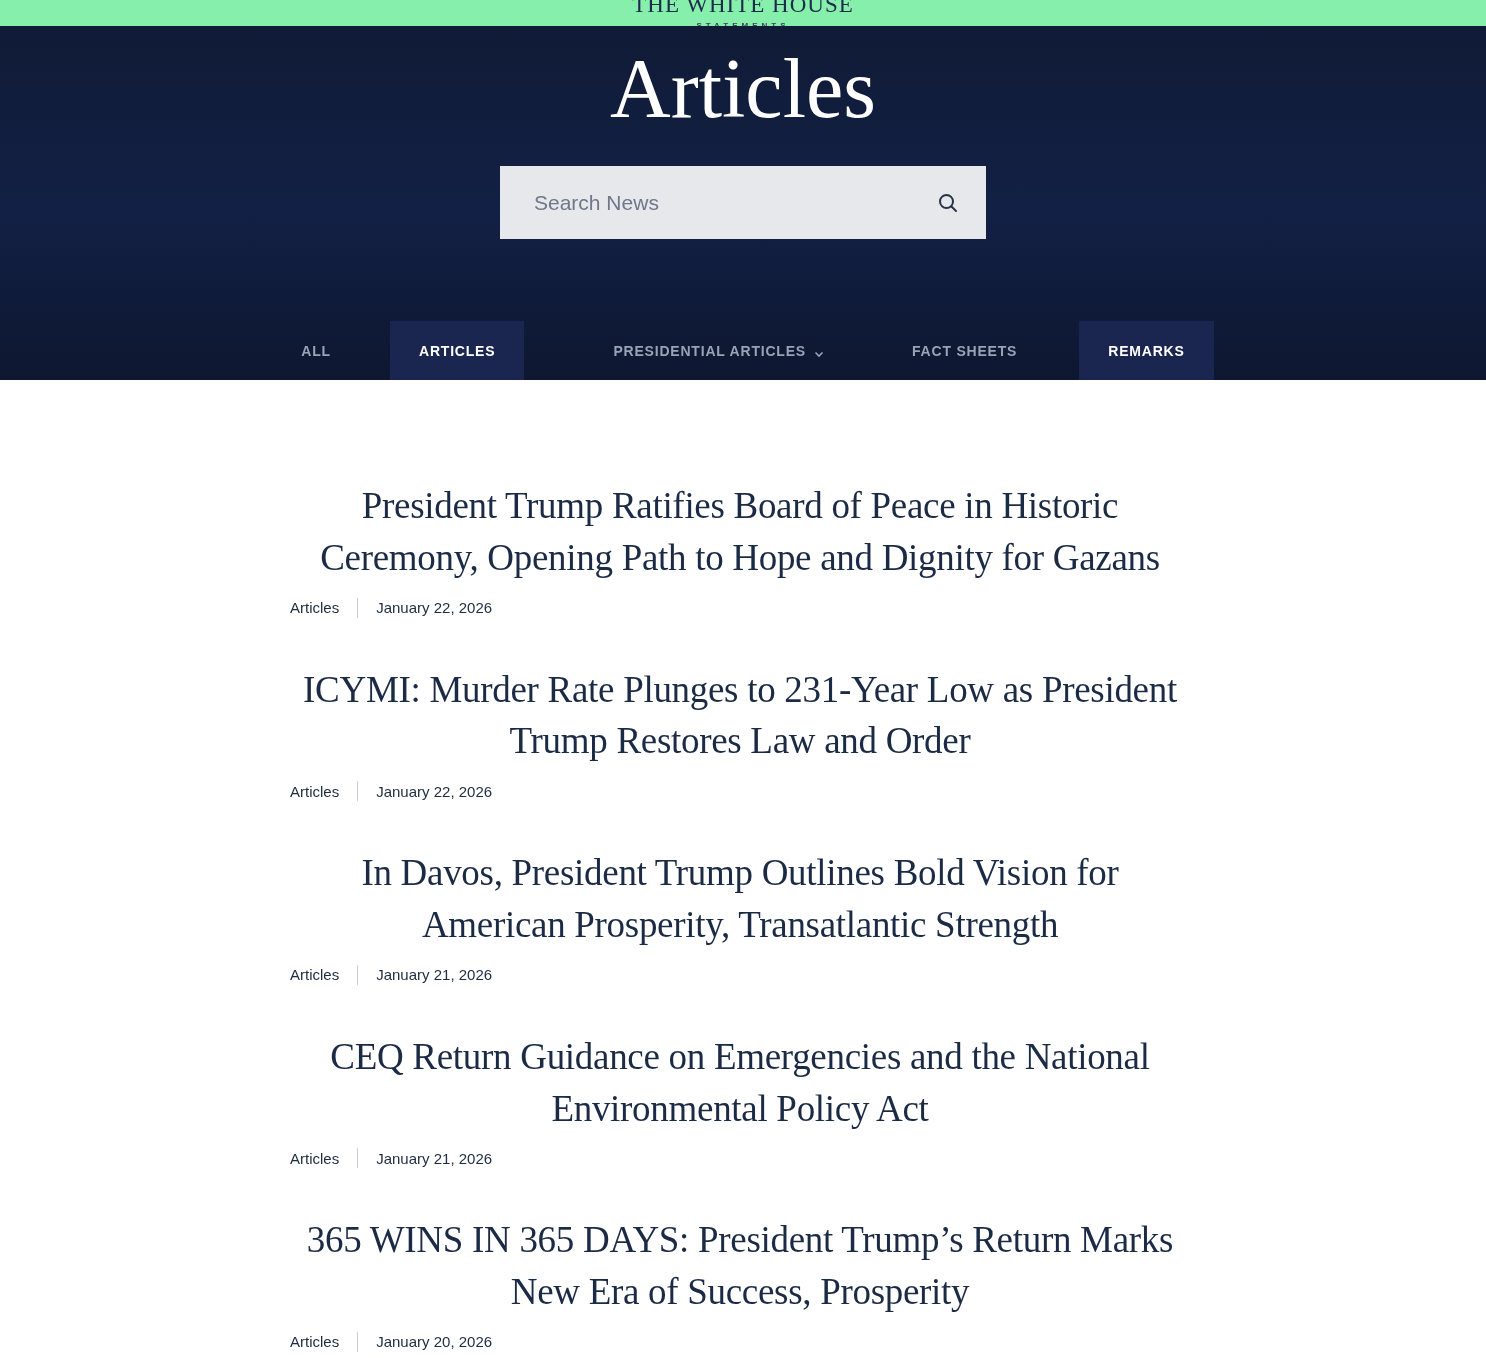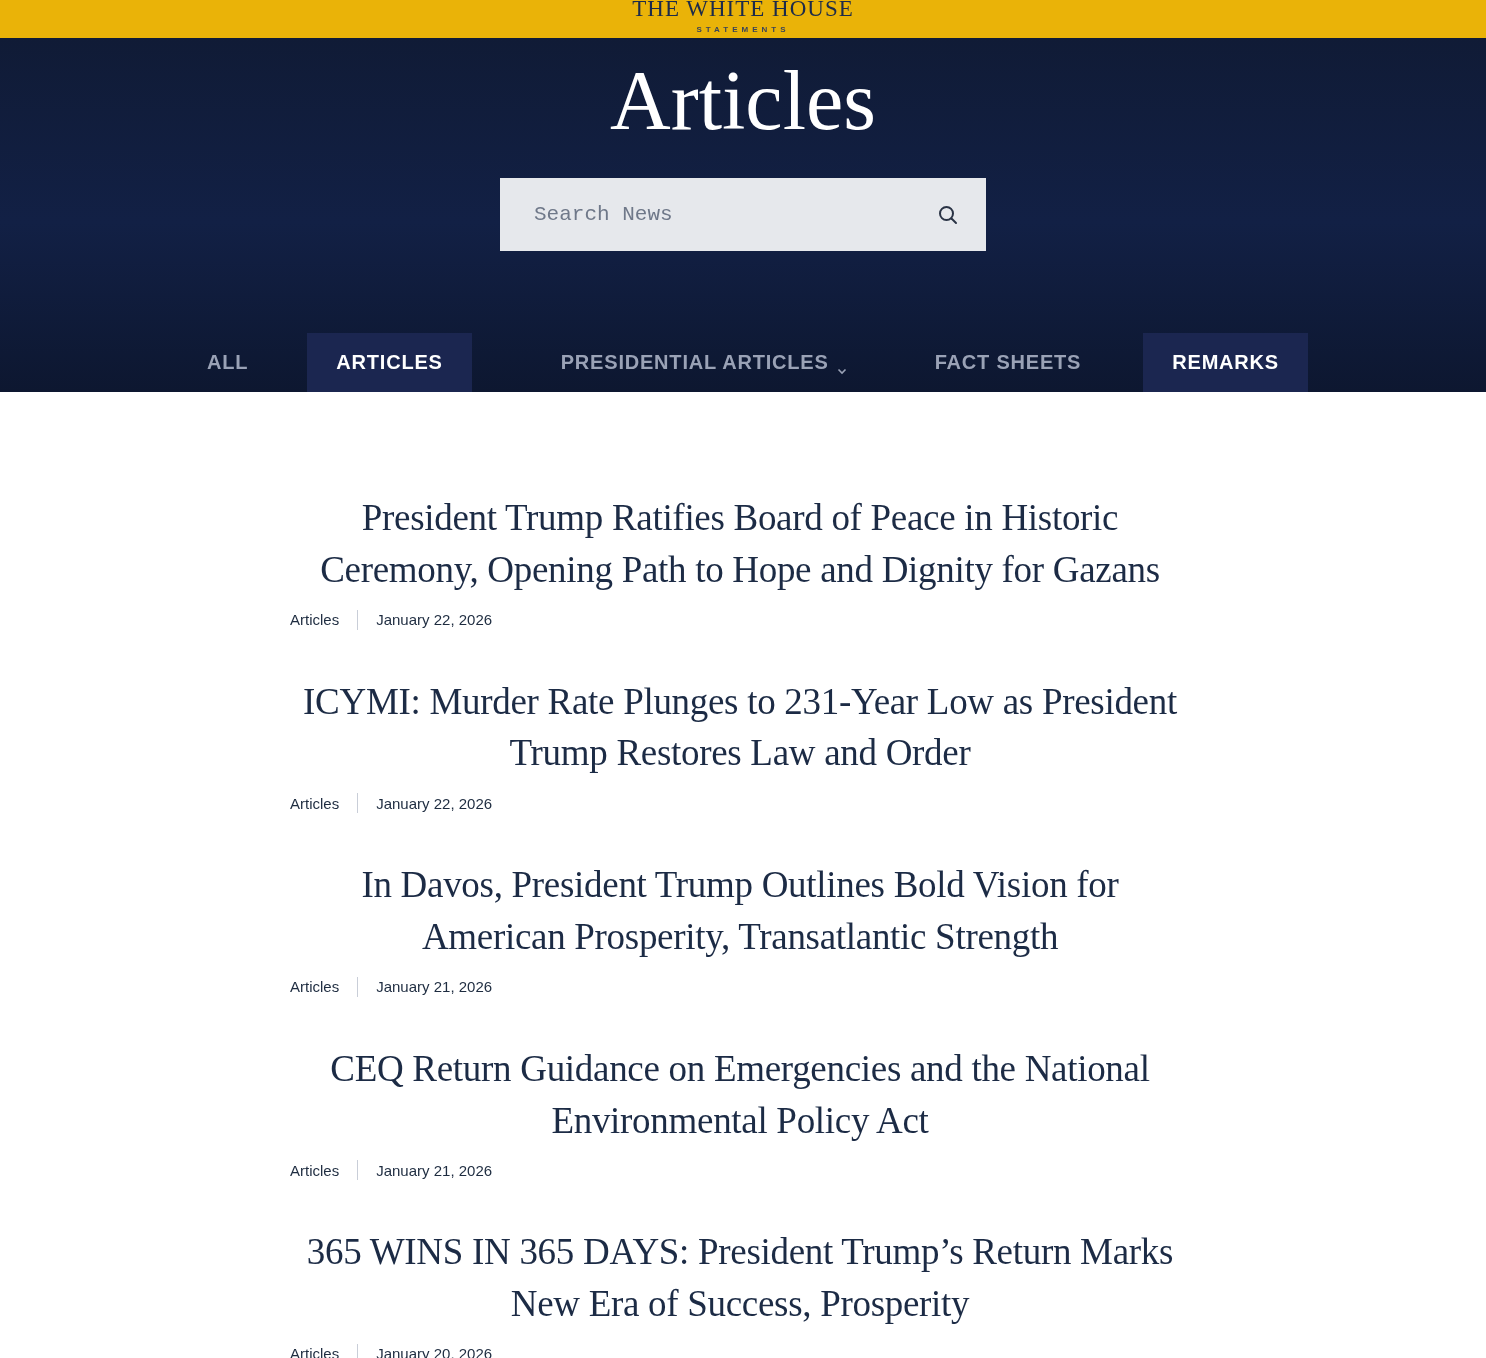--- a/index.html
+++ b/index.html
@@ -5,25 +5,26 @@
   * { margin: 0; padding: 0; box-sizing: border-box; }
   html, body { background: #ffffff; }
   body {
     width: 1486px;
     font-family: "Liberation Sans", sans-serif;
     color: #1c2b45;
   }
 
   
   .top-bar {
-    height: 38px;
-    background: #eab308;
+    height: 26px;
+    background: #86efac;
     overflow: hidden;
     display: flex;
     justify-content: center;
+    align-items: center;
   }
   .brand {
     text-align: center;
     text-decoration: none;
     color: #1c2b4a;
     margin-top: -4px;
     cursor: pointer;
   }
   .brand-title {
     font-family: "Liberation Serif", serif;
@@ -62,21 +63,21 @@
     width: 486px;
     height: 73px;
   }
   .search-input {
     width: 100%;
     height: 100%;
     background: #e6e8ec;
     border: none;
     outline: none;
     padding: 0 64px 0 34px;
-    font-family: Liberation Mono, monospace;
+    font-family: Liberation Sans, sans-serif;
     font-size: 21px;
     color: #0c4a6e;
   }
   .search-input::placeholder { color: #6f7889; opacity: 1; }
   .search-btn {
     position: absolute;
     right: 18px;
     top: 50%;
     transform: translateY(-50%);
     width: 40px;
@@ -94,21 +95,21 @@
     margin-top: auto;
     display: flex;
     align-items: stretch;
     height: 59px;
   }
   .nav-item {
     display: flex;
     align-items: center;
     gap: 8px;
     padding: 0 29px;
-    font-size: 20px;
+    font-size: 14px;
     font-weight: 700;
     letter-spacing: 0.8px;
     color: #9aa2b6;
     text-decoration: none;
     cursor: pointer;
     white-space: nowrap;
   }
   .nav-item.active {
     background: #1b2650;
     color: #ffffff;

